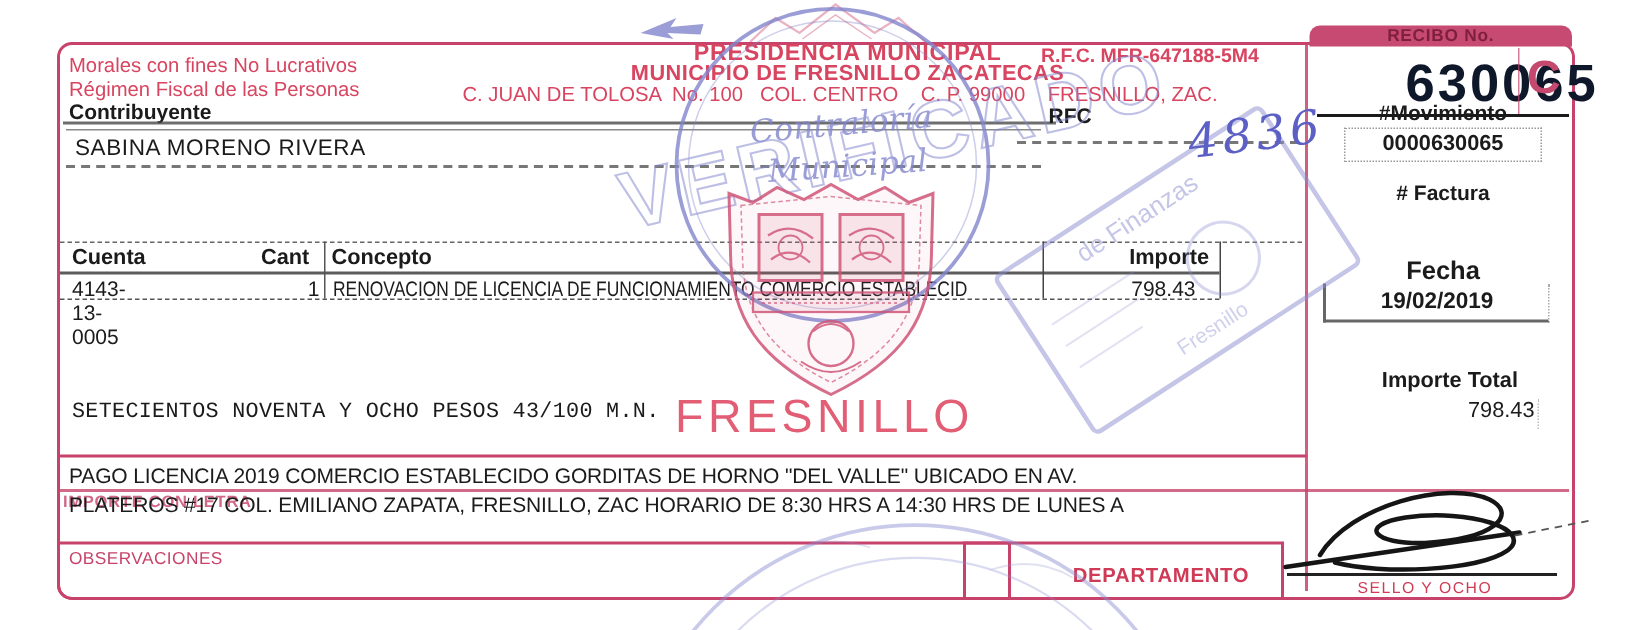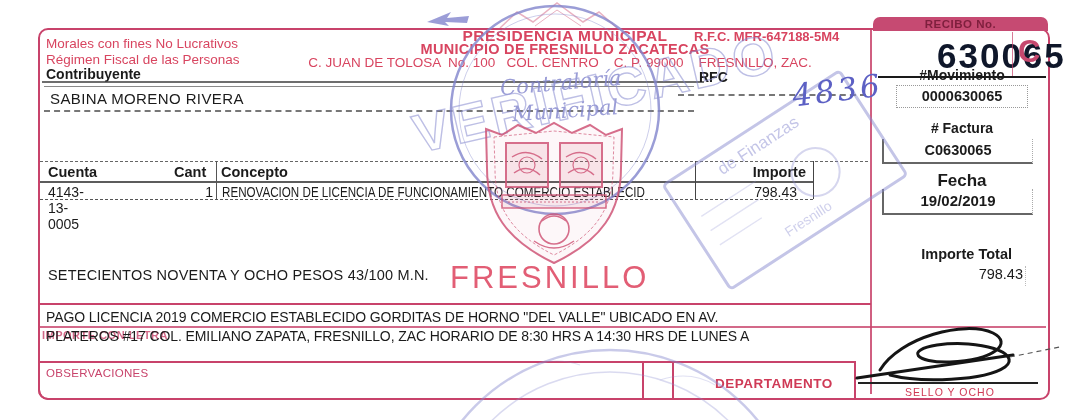--- a/index.html
+++ b/index.html
@@ -55,21 +55,21 @@
     <div class="abs rt" style="left:185px;top:184px;width:28px;font-size:14px;">1</div>
     <div class="abs mono-cond" style="left:222px;top:184px;width:560px;font-size:14px;">RENOVACION DE LICENCIA DE FUNCIONAMIENTO COMERCIO ESTABLECID</div>
     <div class="abs rt" style="left:690px;top:184px;width:107px;font-size:14px;">798.43</div>
   </div>
 
   <div class="abs" style="left:216px;top:161px;height:38px;border-left:1.5px solid #555;"></div>
   <div class="abs" style="left:695px;top:161px;height:38px;border-left:1.5px solid #444;"></div>
   <div class="abs" style="left:813px;top:161px;height:38px;border-left:1.5px solid #444;"></div>
   <div class="abs" style="left:40px;top:199px;width:773px;border-top:1.5px dashed #555;"></div>
 
-  <div class="abs" style="left:48px;top:267px;font-size:14.5px;letter-spacing:.2px;">SETECIENTOS NOVENTA Y OCHO PESOS 43/100 M.N.</div>
+  <div class="abs" style="left:48px;top:267px;font-size:14.5px;letter-spacing:.2px;font-family:Liberation Mono, monospace;">SETECIENTOS NOVENTA Y OCHO PESOS 43/100 M.N.</div>
   <div class="abs" style="left:450px;top:260px;font-size:31px;letter-spacing:3px;color:#e0516a;font-weight:500;opacity:.92;">FRESNILLO</div>
 
   <div class="abs" style="left:38px;top:303px;width:833px;border-top:2px solid #c8436b;"></div>
   <div class="abs" style="left:38px;top:326px;width:1008px;border-top:2px solid #c8436b;opacity:.8;"></div>
   <div class="abs formred bold" style="left:42px;top:329px;font-size:11px;letter-spacing:.5px;opacity:.8;z-index:1;">IMPORTE CON LETRA</div>
   <div class="abs" style="left:46px;top:308px;width:830px;font-size:14px;line-height:18.8px;letter-spacing:-0.1px;z-index:2;">
     <div>PAGO LICENCIA 2019 COMERCIO ESTABLECIDO GORDITAS DE HORNO "DEL VALLE" UBICADO EN AV.</div>
     <div>PLATEROS #17 COL. EMILIANO ZAPATA, FRESNILLO, ZAC HORARIO DE 8:30 HRS A 14:30 HRS DE LUNES A</div>
   </div>
 
@@ -91,22 +91,20 @@
   <div class="abs bold ctr" style="left:873px;top:17px;width:175px;height:14px;background:#c64a72;border-radius:7px 7px 0 0;
               font-size:11.5px;color:#7e1f3d;line-height:14px;letter-spacing:.5px;">RECIBO No.</div>
   <div class="abs" style="left:937px;top:36px;font-size:35px;font-weight:600;color:#0f172a;letter-spacing:2px;">630065</div>
   <div class="abs bold" style="left:1018px;top:34px;font-size:31px;color:#c5486e;">C</div>
   <div class="abs" style="left:1012px;top:32px;height:44px;border-left:1.5px solid #c8436b;opacity:.7;"></div>
   <div class="abs" style="left:878px;top:76px;width:168px;border-top:2px solid #1a1a1a;"></div>
   <div class="abs bold ctr" style="left:878px;top:67px;width:168px;font-size:14px;">#Movimiento</div>
   <div class="abs bold ctr" style="left:896px;top:85px;width:130px;height:21px;border:1.5px dotted #999;font-size:14.5px;line-height:21px;">0000630065</div>
 
   <div class="abs bold ctr" style="left:878px;top:120px;width:168px;font-size:14px;"># Factura</div>
-  <div class="abs bold ctr" style="left:882px;top:139px;width:148px;height:23px;font-size:14.5px;line-height:23px;
-              border-left:2px solid #666;border-bottom:2px solid #666;border-right:1.5px dotted #aaa;">C0630065</div>
 
   <div class="abs bold ctr" style="left:878px;top:171px;width:168px;font-size:17px;">Fecha</div>
   <div class="abs bold ctr" style="left:882px;top:189px;width:148px;height:24px;font-size:15px;line-height:24px;
               border-left:2px solid #666;border-bottom:2px solid #666;border-right:1.5px dotted #aaa;">19/02/2019</div>
 
   <div class="abs bold rt" style="left:878px;top:246px;width:134px;font-size:14.5px;">Importe Total</div>
   <div class="abs rt" style="left:878px;top:266px;width:145px;font-size:14.5px;border-right:1.5px dotted #bbb;padding-right:2px;height:20px;">798.43</div>
 
   <svg class="abs" style="left:495px;top:0;width:130px;height:30px;opacity:.45;" viewBox="0 0 130 30">
     <path d="M 5 28 L 22 12 L 38 22 L 62 3 L 88 22 L 104 12 L 122 28" fill="none" stroke="#cf5577" stroke-width="1.5"></path>

